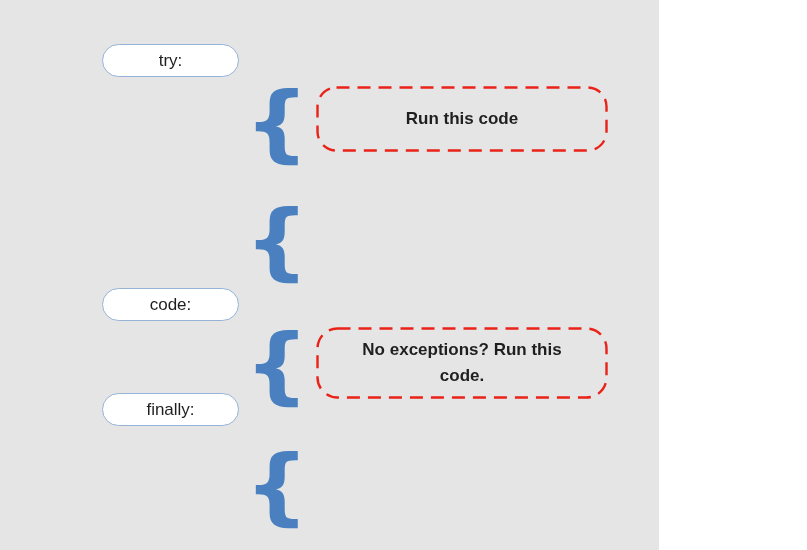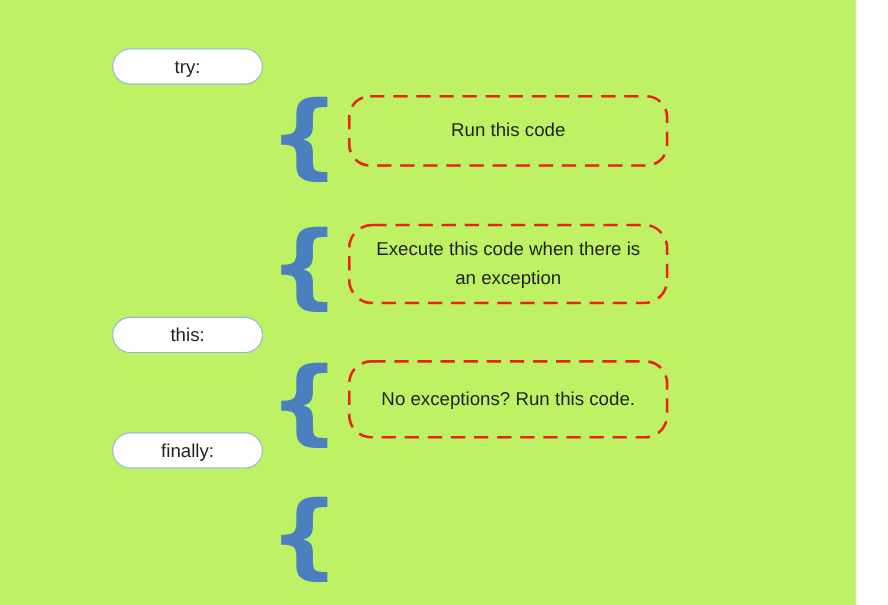--- a/index.html
+++ b/index.html
@@ -1,19 +1,19 @@
 <!DOCTYPE html>
 <html><head>
 <meta charset="utf-8">
 <style>
   html,body{margin:0;padding:0;background:#ffffff;}
   .canvas{
     position:relative;
-    width:778px;height:550px;
-    background:#bef264;
+    width:659px;height:550px;
+    background:#e5e5e5;
     font-family:"Liberation Sans", sans-serif;
     color:#1f1f1f;
     overflow:hidden;
   }
   .pill{
     position:absolute;
     left:102px;width:137px;height:33px;
     border:1.6px solid #95b3d7;
     border-radius:17px;
     background:#ffffff;
@@ -47,48 +47,42 @@
     left:316px;width:292px;
     display:flex;align-items:center;justify-content:center;
     text-align:center;
     font-size:17px;line-height:26px;
   }
   .box-1{top:86px;height:66px}
   .box-2{top:203px;height:74px}
   .box-3{top:327px;height:72px}
   .box-4{top:447px;height:72px}
   .code-box svg{position:absolute;left:0;top:0;}
-  .box-label{position:relative;padding:0 22px;}
+  .box-label{position:relative;padding:0 22px;font-weight:bold;}
 </style>
 </head>
 <body>
 
 <div class="canvas">
 
   <div class="pill pill-1">
     <span class="pill-label">try:</span>
   </div>
   <div class="brace brace-1">{</div>
   <div class="code-box box-1">
     <svg width="292" height="66" viewBox="0 0 292 66">
       <rect x="1.5" y="1.5" width="289" height="63" rx="19" fill="none" stroke-width="2.4" stroke-dasharray="13 8" stroke="#ea2218"></rect>
     </svg>
     <span class="box-label">Run this code</span>
   </div>
 
   <div class="brace brace-2">{</div>
-  <div class="code-box box-2">
-    <svg width="292" height="74" viewBox="0 0 292 74">
-      <rect x="1.5" y="1.5" width="289" height="71" rx="21" fill="none" stroke-width="2.4" stroke-dasharray="13 8" stroke="#ea2218"></rect>
-    </svg>
-    <span class="box-label">Execute this code when there is an exception</span>
-  </div>
 
   <div class="pill pill-3">
-    <span class="pill-label">this:</span>
+    <span class="pill-label">code:</span>
   </div>
   <div class="brace brace-3">{</div>
   <div class="code-box box-3">
     <svg width="292" height="72" viewBox="0 0 292 72">
       <rect x="1.5" y="1.5" width="289" height="69" rx="20" fill="none" stroke-width="2.4" stroke-dasharray="13 8" stroke="#ea2218"></rect>
     </svg>
     <span class="box-label">No exceptions? Run this code.</span>
   </div>
 
   <div class="pill pill-4">

